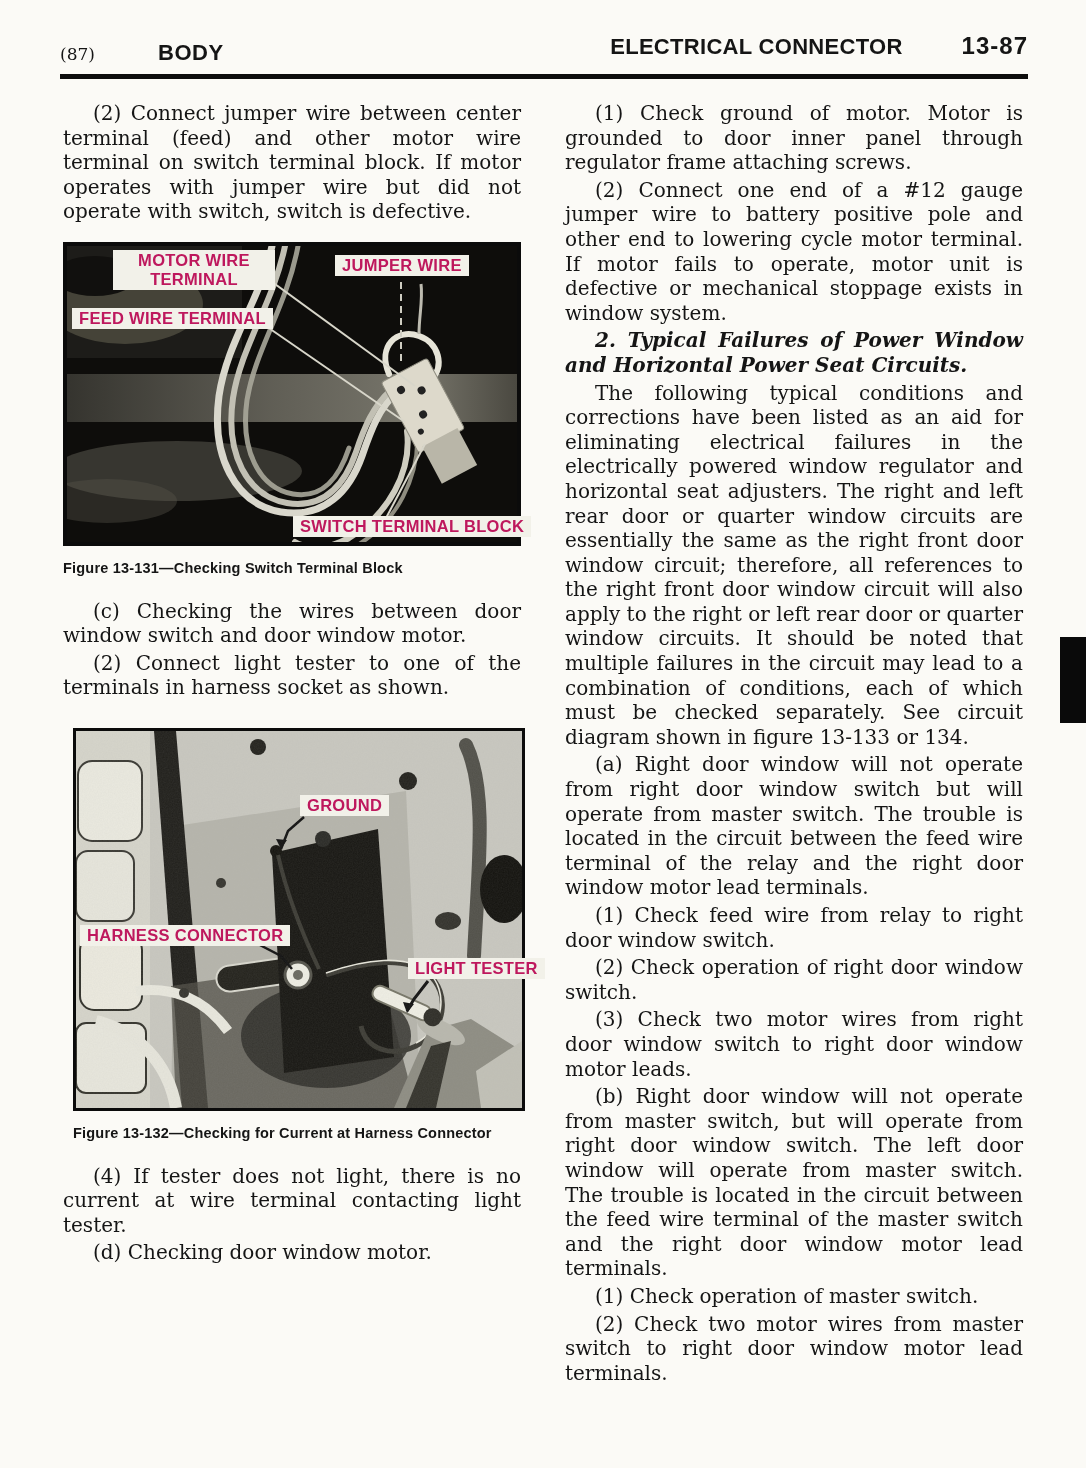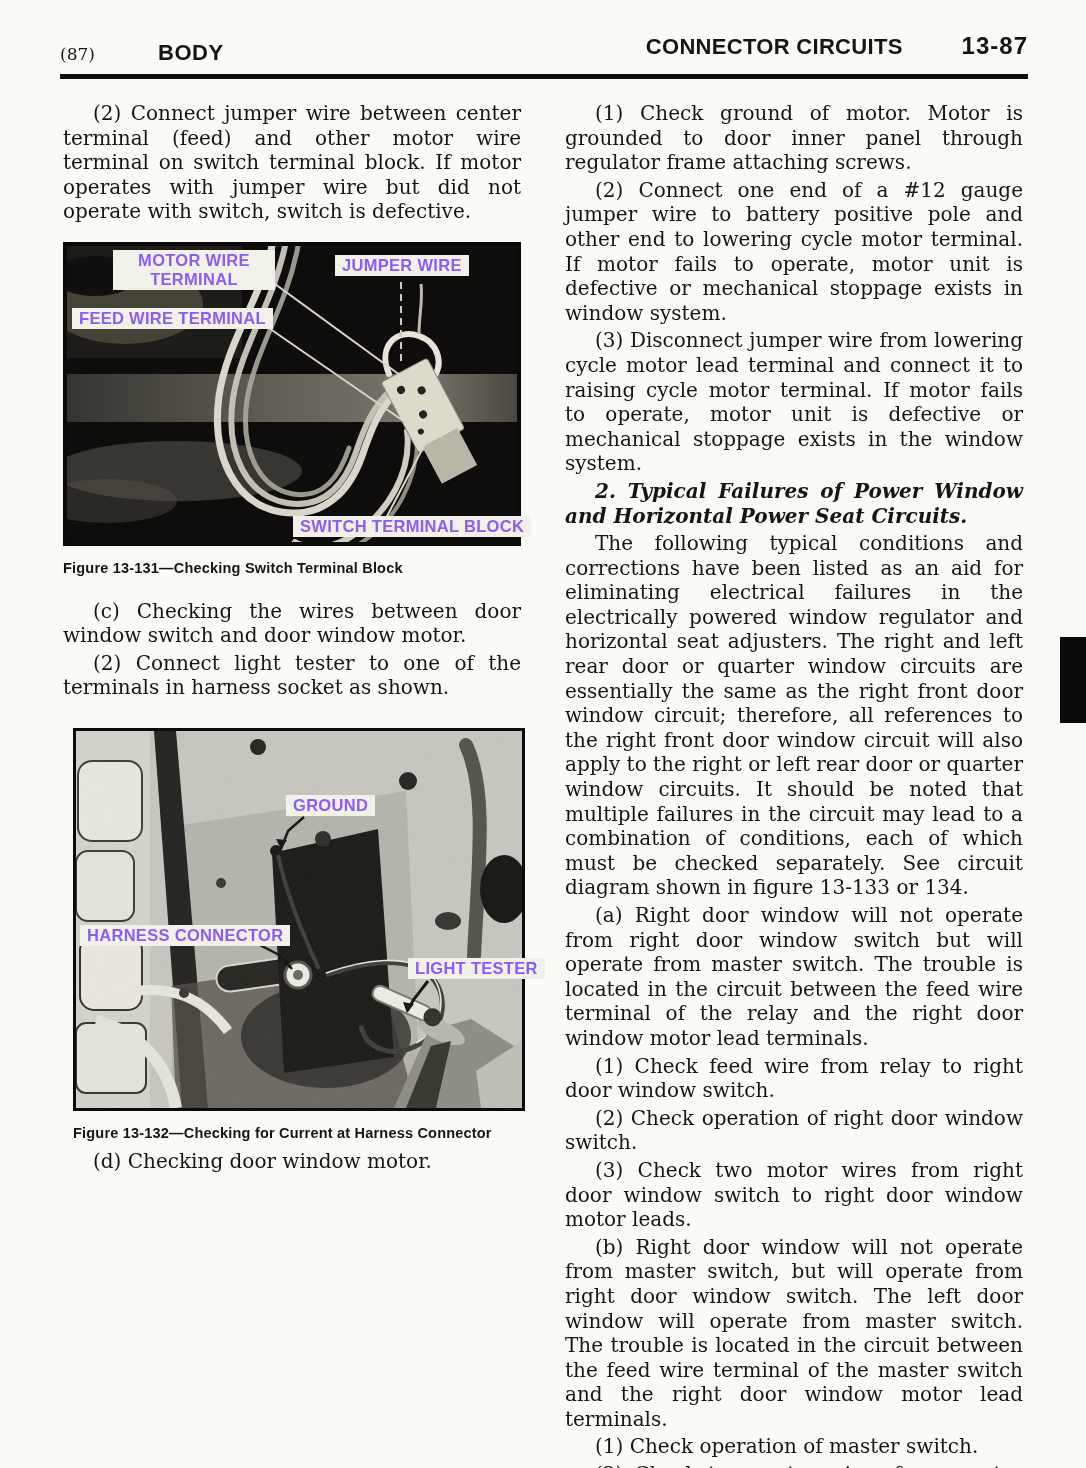--- a/index.html
+++ b/index.html
@@ -22,41 +22,41 @@
   .col-right{left:565px;}
   .col p{margin:3px 0 0;text-indent:30px;text-align:justify;}
   .col p.no-indent{text-indent:0;}
   .section-heading{font-style:italic;font-weight:700;margin:8px 0 4px;text-indent:26px;text-align:justify;}
 
   
   .figure{position:relative;background:#000;border:4px solid #0b0b0b;box-sizing:border-box;}
   .fig131{width:458px;height:304px;margin:18px 0 0;}
   .fig132{width:452px;height:383px;margin:28px 0 0 10px;border-width:3px;}
   .figure svg{display:block;width:100%;height:100%;}
-  .pholabel{position:absolute;background:#f2f1e9;color:#8b5cf6;
+  .pholabel{position:absolute;background:#f2f1e9;color:#be185d;
             font-family:"Liberation Sans",sans-serif;font-weight:700;font-size:16.5px;
             letter-spacing:.3px;padding:1px 7px;line-height:19px;text-align:center;white-space:nowrap;}
   .pholabel.wrap{white-space:normal;width:148px;}
   .caption{font-family:"Liberation Sans",sans-serif;font-weight:700;font-size:14.5px;
            text-align:left;margin:10px 0 0;letter-spacing:.2px;}
   .cap132{margin-left:10px;}
   .mt18{margin-top:18px !important;}
 
   
   .thumb-tab{position:absolute;left:1060px;top:637px;width:26px;height:86px;background:#0a0a0a;}
 </style>
 </head>
 <body>
 
 <div class="page">
 
   <span class="hdr-num-left">(87)</span>
   <span class="hdr-sec-left">BODY</span>
   <div class="hdr-right">
-    <span class="hdr-sec-right">CONNECTOR CIRCUITS</span>
+    <span class="hdr-sec-right">ELECTRICAL CONNECTOR</span>
     <span class="hdr-num-right">13-87</span>
   </div>
   <div class="header-rule"></div>
 
   <div class="thumb-tab"></div>
 
   <div class="col col-left">
 
     <p>(2) Connect jumper wire between center terminal (feed) and other motor wire terminal on switch terminal block. If motor operates with jumper wire but did not operate with switch, switch is defective.</p>
 
@@ -167,33 +167,33 @@
           <circle cx="360" cy="270" r="9" fill="#2e2d27"></circle>
         </g>
 
         <polyline points="228,86 212,100 205,118" fill="none" stroke="#111" stroke-width="2.5"></polyline>
         <polygon points="205,118 200,108 211,109" fill="#111"></polygon>
         <polyline points="180,212 205,225 216,238" fill="none" stroke="#111" stroke-width="2.5"></polyline>
         <polyline points="352,250 338,268 331,280" fill="none" stroke="#111" stroke-width="3"></polyline>
         <polygon points="331,282 327,271 338,273" fill="#111"></polygon>
         <rect x="0" y="0" width="446" height="377" filter="url(#grain)" fill="none" opacity="0.5"></rect>
       </svg>
-      <span class="pholabel" style="left:210px;top:64px;">GROUND</span>
+      <span class="pholabel" style="left:224px;top:64px;">GROUND</span>
       <span class="pholabel" style="left:4px;top:194px;">HARNESS CONNECTOR</span>
       <span class="pholabel" style="left:332px;top:227px;">LIGHT TESTER</span>
     </div>
     <div class="caption cap132">Figure 13-132—Checking for Current at Harness Connector</div>
 
+    <p class="mt18">(4) If tester does not light, there is no current at wire terminal contacting light tester.</p>
     <p>(d) Checking door window motor.</p>
   </div>
 
   <div class="col col-right">
     <p class="no-indent" style="text-indent:30px">(1) Check ground of motor. Motor is grounded to door inner panel through regulator frame attaching screws.</p>
     <p>(2) Connect one end of a #12 gauge jumper wire to battery positive pole and other end to lowering cycle motor terminal. If motor fails to operate, motor unit is defective or mechanical stoppage exists in window system.</p>
-    <p>(3) Disconnect jumper wire from lowering cycle motor lead terminal and connect it to raising cycle motor terminal. If motor fails to operate, motor unit is defective or mechanical stoppage exists in the window system.</p>
     <p class="section-heading">2. Typical Failures of Power Window and Horizontal Power Seat Circuits.</p>
     <p>The following typical conditions and corrections have been listed as an aid for eliminating electrical failures in the electrically powered window regulator and horizontal seat adjusters. The right and left rear door or quarter window circuits are essentially the same as the right front door window circuit; therefore, all references to the right front door window circuit will also apply to the right or left rear door or quarter window circuits. It should be noted that multiple failures in the circuit may lead to a combination of conditions, each of which must be checked separately. See circuit diagram shown in figure 13-133 or 134.</p>
     <p>(a) Right door window will not operate from right door window switch but will operate from master switch. The trouble is located in the circuit between the feed wire terminal of the relay and the right door window motor lead terminals.</p>
     <p>(1) Check feed wire from relay to right door window switch.</p>
     <p>(2) Check operation of right door window switch.</p>
     <p>(3) Check two motor wires from right door window switch to right door window motor leads.</p>
     <p>(b) Right door window will not operate from master switch, but will operate from right door window switch. The left door window will operate from master switch. The trouble is located in the circuit between the feed wire terminal of the master switch and the right door window motor lead terminals.</p>
     <p>(1) Check operation of master switch.</p>
     <p>(2) Check two motor wires from master switch to right door window motor lead terminals.</p>
   </div>

